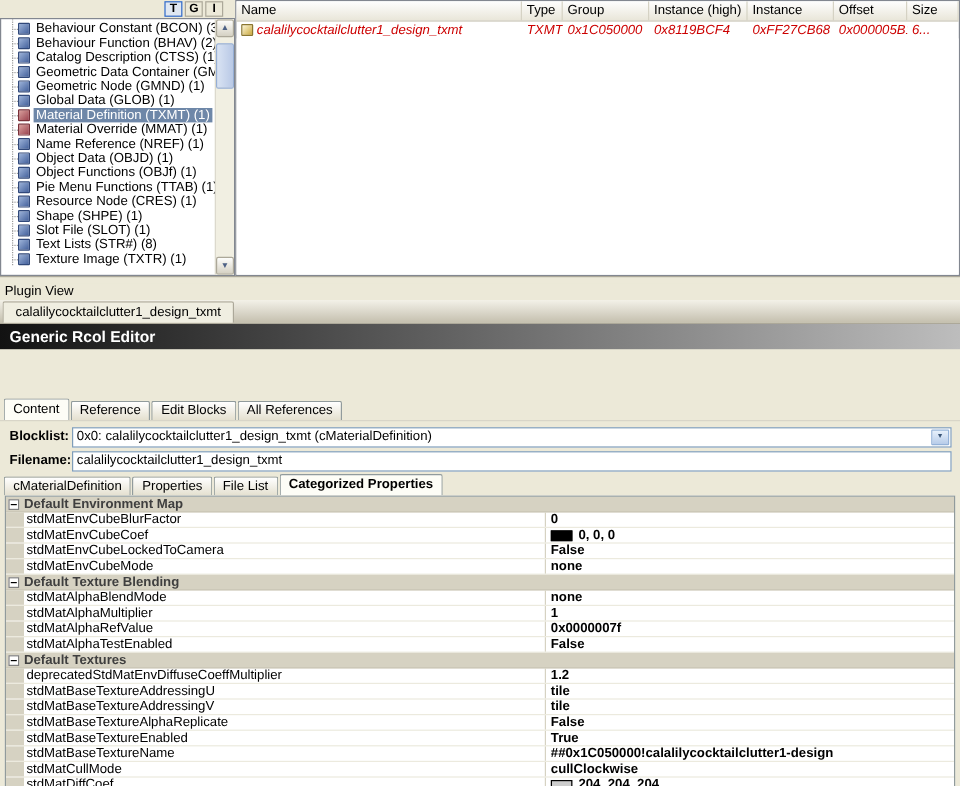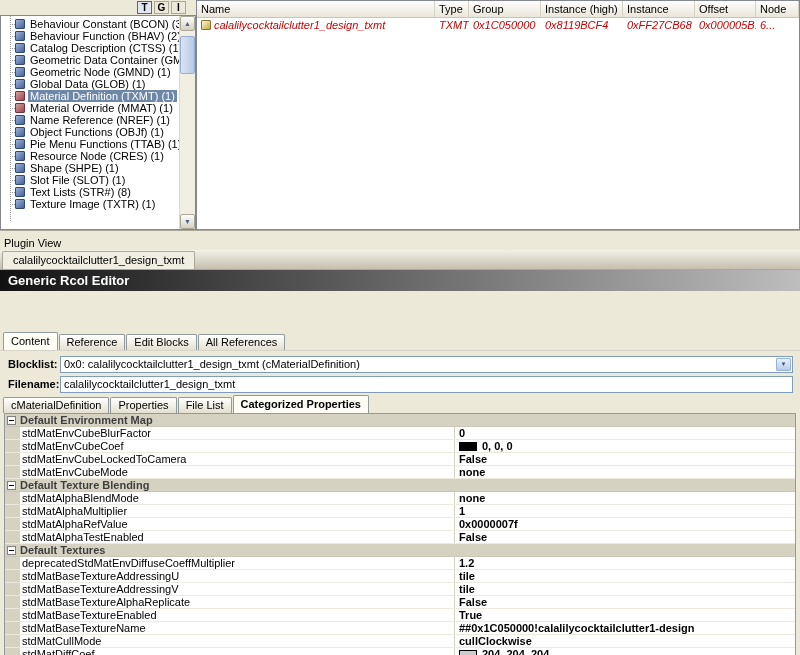--- a/index.html
+++ b/index.html
@@ -127,20 +127,24 @@
           <div class="tree-item">
               <span class="t-icon red"></span>
               <span class="t-label">Material Override (MMAT) (1)</span>
             </div>
           <div class="tree-item">
               <span class="t-icon"></span>
               <span class="t-label">Name Reference (NREF) (1)</span>
             </div>
           <div class="tree-item">
               <span class="t-icon"></span>
+              <span class="t-label">Object Data (OBJD) (1)</span>
+            </div>
+          <div class="tree-item">
+              <span class="t-icon"></span>
               <span class="t-label">Object Functions (OBJf) (1)</span>
             </div>
           <div class="tree-item">
               <span class="t-icon"></span>
               <span class="t-label">Pie Menu Functions (TTAB) (1)</span>
             </div>
           <div class="tree-item">
               <span class="t-icon"></span>
               <span class="t-label">Resource Node (CRES) (1)</span>
             </div>
@@ -172,21 +176,21 @@
     </div>
 
     <div class="right-panel">
       <div class="lv-header">
         <div class="lv-h c-name">Name</div>
         <div class="lv-h c-type">Type</div>
         <div class="lv-h c-group">Group</div>
         <div class="lv-h c-ihigh">Instance (high)</div>
         <div class="lv-h c-inst">Instance</div>
         <div class="lv-h c-offset">Offset</div>
-        <div class="lv-h c-size">Node</div>
+        <div class="lv-h c-size">Size</div>
       </div>
       <div class="lv-row">
         <div class="lv-cell name c-name">
             <span class="res-icon"></span>
             <span>calalilycocktailclutter1_design_txmt</span>
           </div>
         <div class="lv-cell c-type">TXMT</div>
         <div class="lv-cell c-group">0x1C050000</div>
         <div class="lv-cell c-ihigh">0x8119BCF4</div>
         <div class="lv-cell c-inst">0xFF27CB68 (-1...</div>

